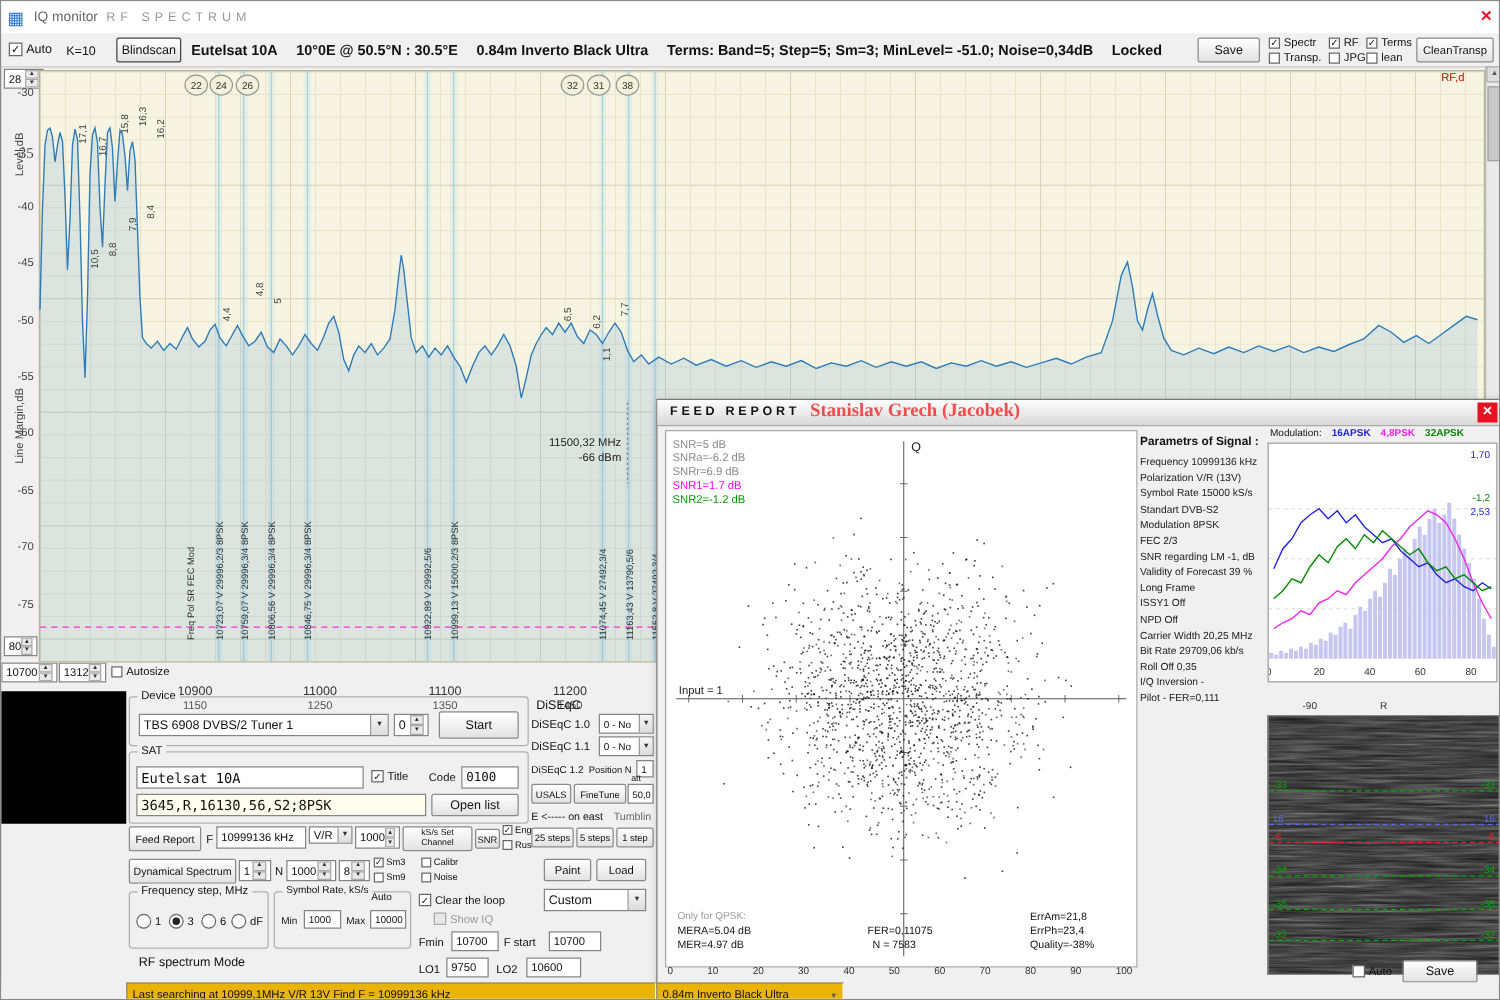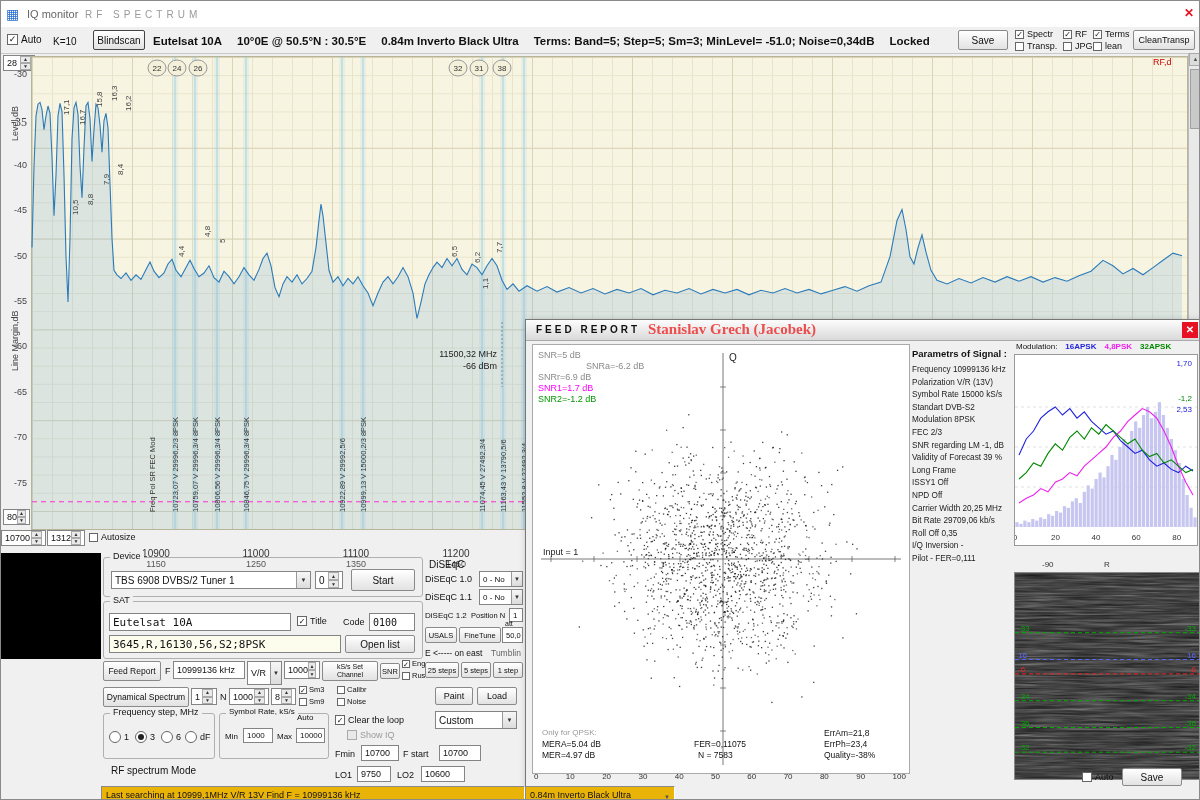--- a/index.html
+++ b/index.html
@@ -343,21 +343,21 @@
   <div class="inp mono" style="left:108px;top:634px;width:232px;height:18px;font-size:11px;background:#fdfdee">
     <span>3645,R,16130,56,S2;8PSK</span>
   </div>
   <div class="btn" style="left:344px;top:634px;width:70px;height:18px">Open list</div>
 
   <div class="btn" style="left:102px;top:660px;width:58px;height:20px;font-size:8.5px">Feed Report</div>
   <div class="lbl" style="left:164px;top:665px;font-size:9px">F</div>
   <div class="inp" style="left:172px;top:660px;width:72px;height:18px;font-size:9px">
     <span>10999136 kHz</span>
   </div>
-  <div class="inp combo" style="left:246px;top:660px;width:35px;height:24px;font-size:9px">
+  <div class="inp combo" style="left:246px;top:660px;width:35px;height:14px;font-size:9px">
     <span>V/R</span>
     <span class="arrow" style="width:10px">▼</span>
   </div>
   <div class="inp spin" style="left:283px;top:660px;width:36px;height:18px;font-size:9px">
     <span>1000</span>
     <span class="arrows">
         <span class="a">▲</span>
         <span class="a">▼</span>
       </span>
   </div>
@@ -2097,21 +2097,21 @@
         <rect x="140.97987084492627" y="177.59941904002966" width="1.3" height="1.3" fill="#2a2a2a" fill-opacity="0.7"></rect>
         <rect x="157.8215758015171" y="196.16543290356782" width="1.3" height="1.3" fill="#2a2a2a" fill-opacity="0.7"></rect>
         <rect x="154.54462532835794" y="218.89253012000475" width="1.3" height="1.3" fill="#2a2a2a" fill-opacity="0.7"></rect>
         <rect x="220.34404490071708" y="280.42583033740516" width="1.3" height="1.3" fill="#2a2a2a" fill-opacity="0.7"></rect>
         <rect x="79.4253766544368" y="238.03070503242847" width="1.3" height="1.3" fill="#2a2a2a" fill-opacity="0.7"></rect>
         <rect x="117.71215409988484" y="134.50540139667342" width="1.3" height="1.3" fill="#2a2a2a" fill-opacity="0.7"></rect>
         <rect x="245.28883980819762" y="277.1139571854472" width="1.3" height="1.3" fill="#2a2a2a" fill-opacity="0.7"></rect>
       </svg>
     <div id="snr-block" class="b" style="left:12px;top:30px;font-size:9px;line-height:11px">
         <div style="color: rgb(138, 138, 138);">SNR=5 dB</div>
-        <div style="color: rgb(138, 138, 138); margin-left: 48px;">SNRa=-6.2 dB</div>
+        <div style="color: rgb(138, 138, 138);">SNRa=-6.2 dB</div>
         <div style="color: rgb(138, 138, 138);">SNRr=6.9 dB</div>
         <div style="color: rgb(255, 0, 255);">SNR1=1.7 dB</div>
         <div style="color: rgb(0, 153, 0);">SNR2=-1.2 dB</div>
       </div>
     <div class="lbl" style="left:16px;top:408px;font-size:8px;color:#999">Only for QPSK:</div>
     <div class="lbl" style="left:16px;top:419px;font-size:8.5px">MERA=5.04 dB</div>
     <div class="lbl" style="left:16px;top:430px;font-size:8.5px">MER=4.97 dB</div>
     <div class="lbl" style="left:168px;top:419px;font-size:8.5px">FER=0,11075</div>
     <div class="lbl" style="left:172px;top:430px;font-size:8.5px">N = 7583</div>
     <div class="lbl" style="left:298px;top:408px;font-size:8.5px">ErrAm=21,8</div>

